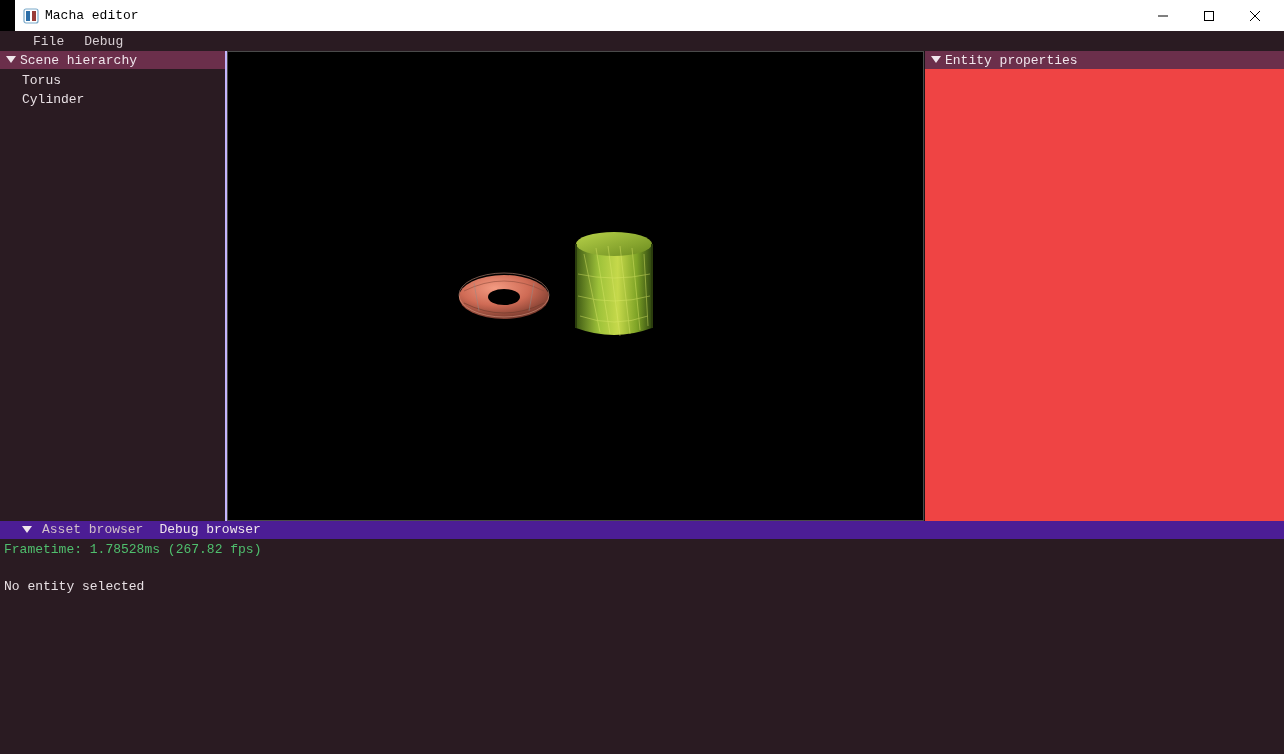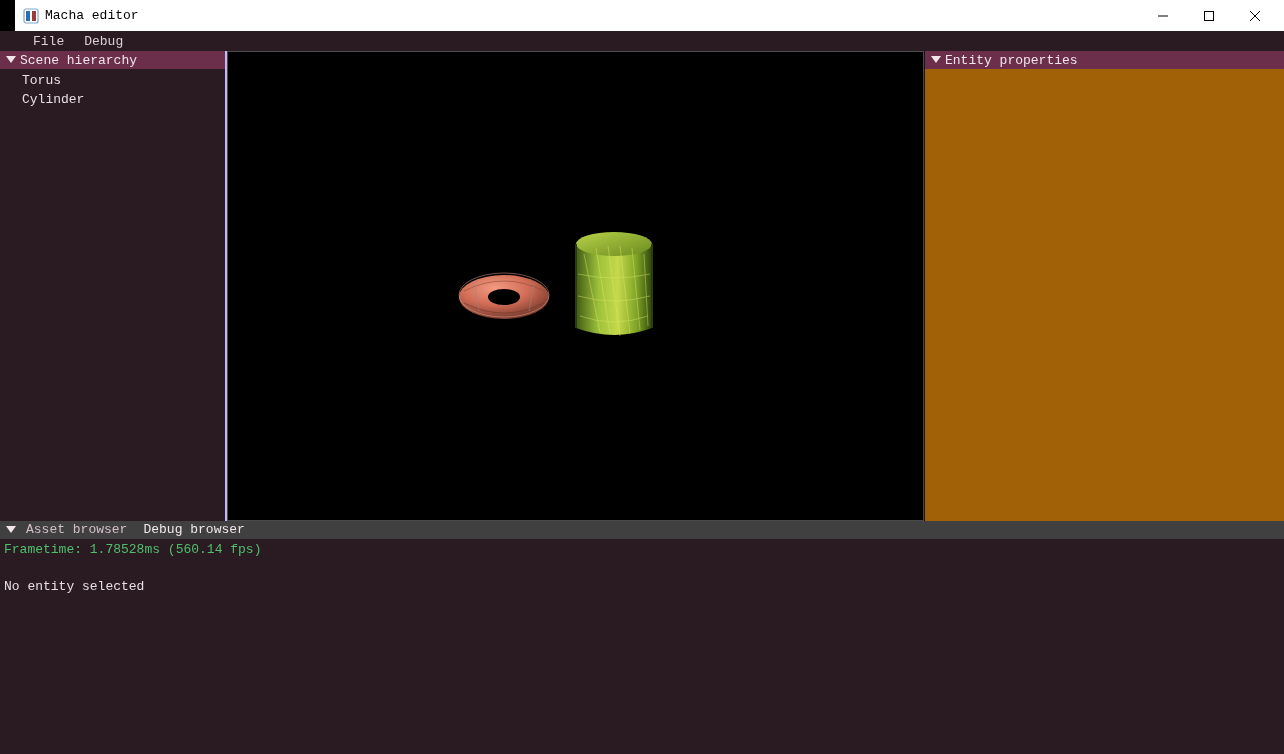--- a/index.html
+++ b/index.html
@@ -73,21 +73,21 @@
   }
   .panel-left {
     width: 227px;
     background: #2a1b22;
     display: flex;
     flex-direction: column;
     border-right: 2px solid #c4b5fd;
   }
   .panel-right {
     width: 360px;
-    background: #a16207;
+    background: #ef4444;
     display: flex;
     flex-direction: column;
     border-left: 1px solid #1a1216;
   }
   .viewport-wrap {
     flex: 1 1 auto;
     background: #000;
     display: flex;
     align-items: stretch;
     justify-content: stretch;
@@ -136,24 +136,24 @@
   }
   .tree-item {
     padding: 2px 4px 2px 22px;
     color: #e8e0e4;
     cursor: default;
   }
 
   
   .bottombar {
     height: 18px;
-    background: #404040;
-    display: flex;
-    align-items: center;
-    padding: 0 4px;
+    background: #4c1d95;
+    display: flex;
+    align-items: center;
+    padding: 0 20px;
     gap: 0;
   }
   .bottombar .collapse-icon {
     width: 14px;
     height: 14px;
     display: flex;
     align-items: center;
     justify-content: center;
   }
   .bottombar .collapse-icon svg { width: 10px; height: 8px; fill: #f0e6ec; }
@@ -312,15 +312,15 @@
   <span class="collapse-icon">
     <svg viewBox="0 0 10 8">
         <path d="M0 0 L10 0 L5 7 Z"></path>
       </svg>
   </span>
   <span class="tab inactive">Asset browser</span>
   <span class="tab">Debug browser</span>
 </div>
 
 <div class="bottom-panel">
-  <div class="line-frametime">Frametime: 1.78528ms (560.14 fps)</div>
+  <div class="line-frametime">Frametime: 1.78528ms (267.82 fps)</div>
   <div class="line-status">No entity selected</div>
 </div>
 
 </body></html>

